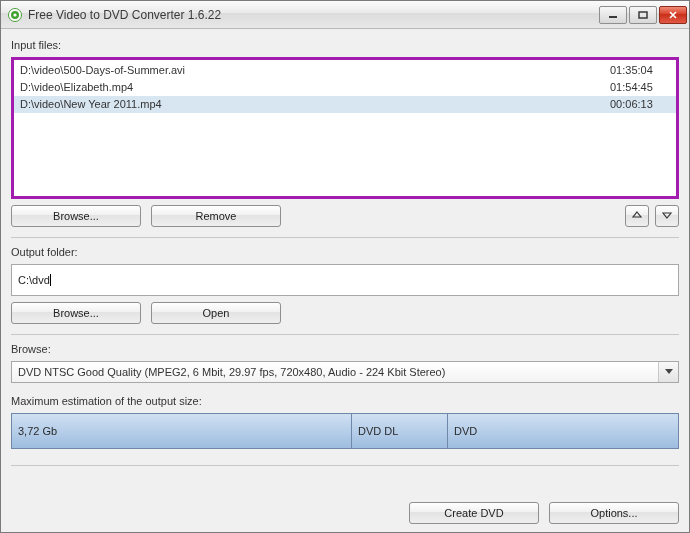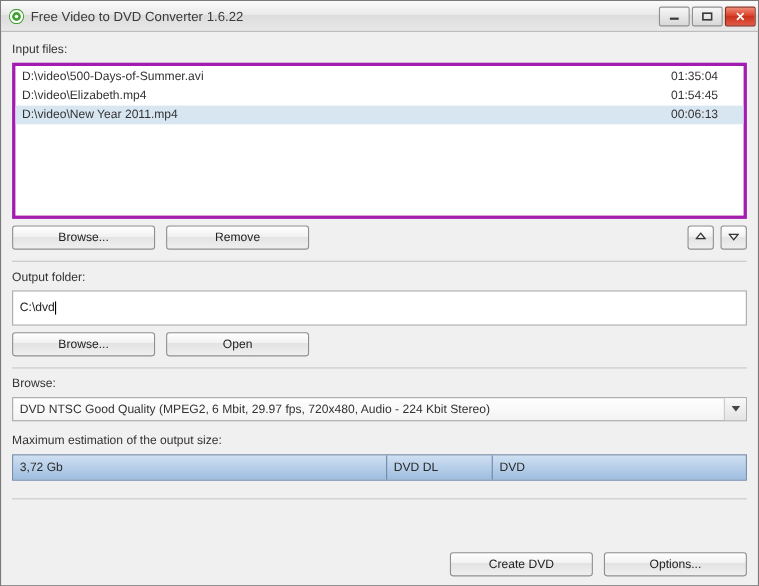--- a/index.html
+++ b/index.html
@@ -141,21 +141,21 @@
     display: flex; align-items: center; justify-content: center;
     border-left: 1px solid #c8c8c8;
     background: linear-gradient(to bottom, #f8f8f8, #e4e4e4);
     pointer-events: none;
   }
 
   .est-table {
     width: 100%;
     border: 1px solid #6f87a8;
     display: flex;
-    height: 24px;
+    height: 36px;
     background: linear-gradient(to bottom, #cfe0f2, #9ebde0);
     font-size: 11px;
   }
   .est-cell {
     border-right: 1px solid #6f87a8;
     padding: 2px 6px;
     display: flex; align-items: center;
     color: #2a2a2a;
   }
   .est-cell:last-child { border-right: none; }

